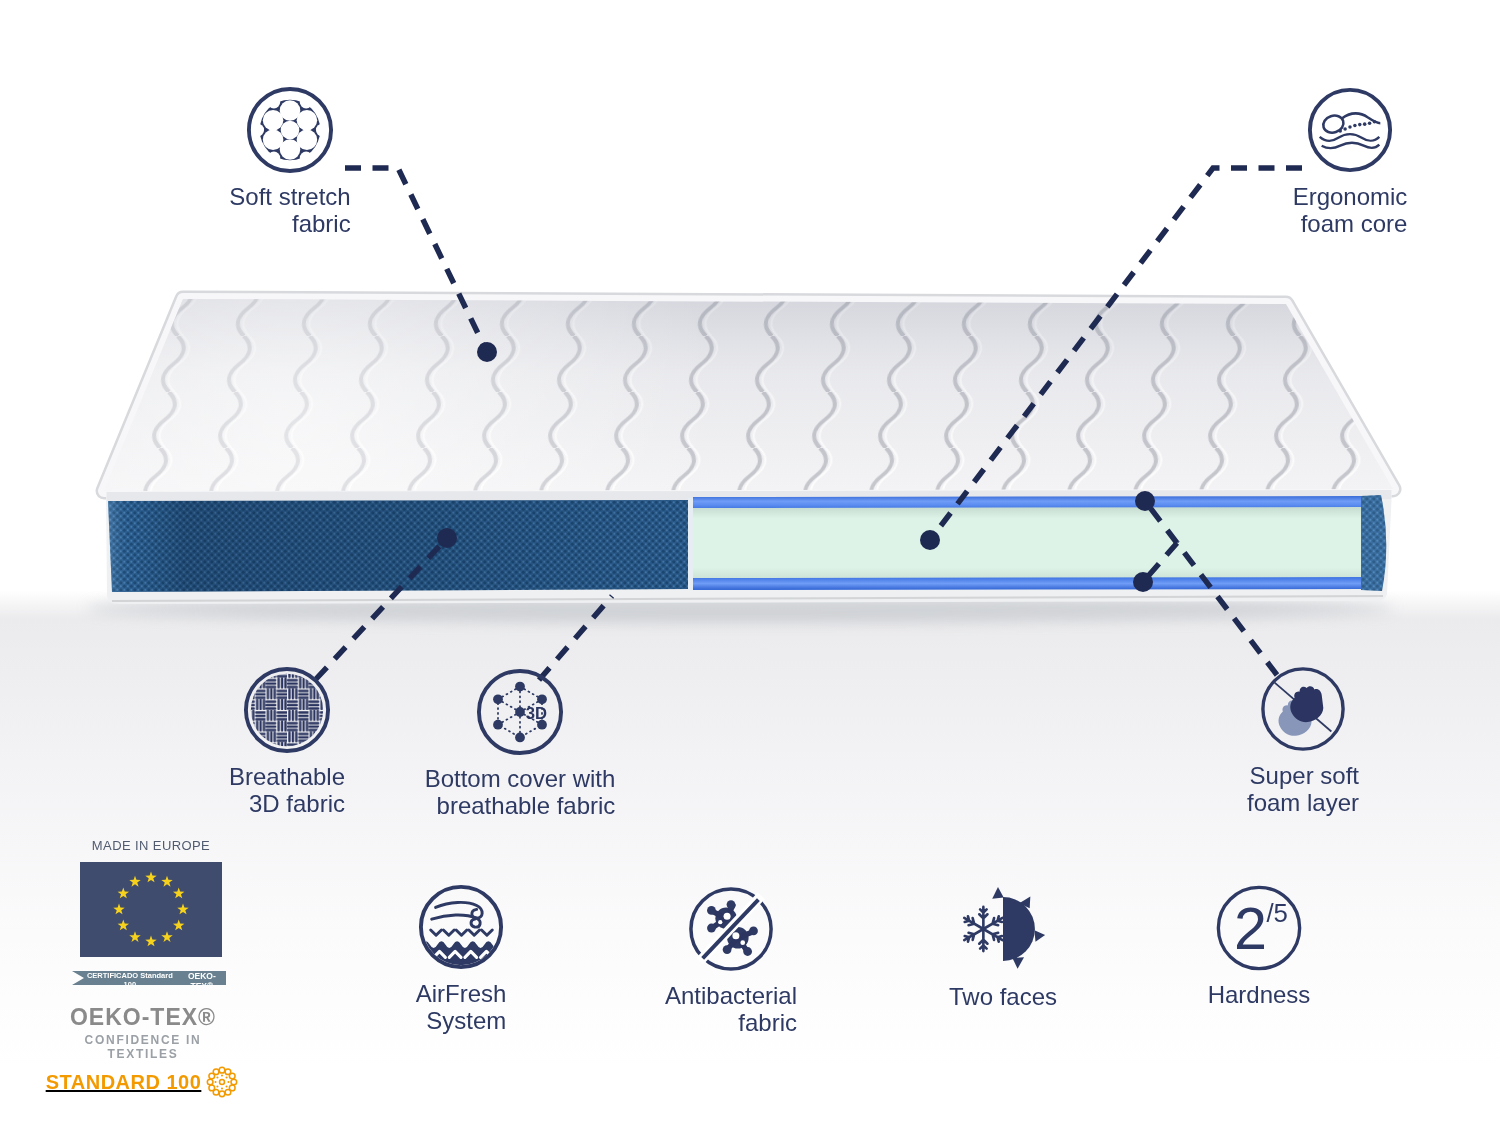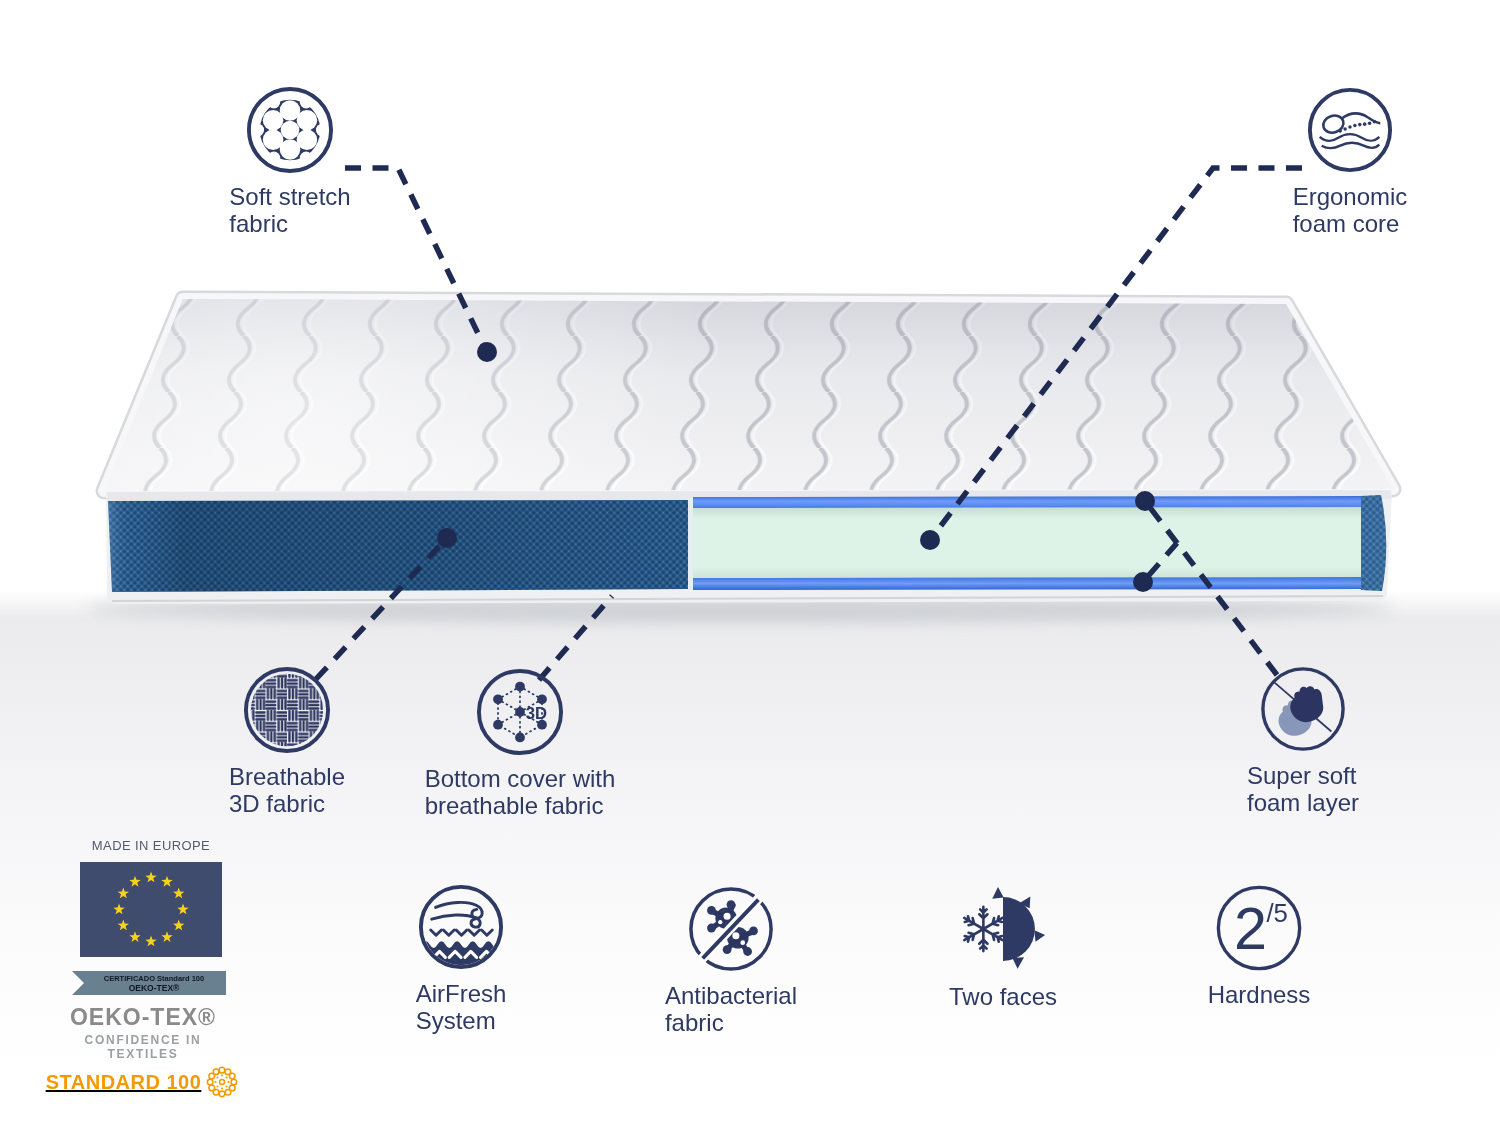--- a/index.html
+++ b/index.html
@@ -3,34 +3,34 @@
 <meta charset="utf-8">
 <style>
   html,body{margin:0;padding:0;background:#fff;}
   .stage{position:relative;width:1500px;height:1125px;overflow:hidden;
     font-family:"Liberation Sans",sans-serif;
     background:linear-gradient(180deg,#ffffff 0%,#ffffff 52.5%,#ebebed 55%,#f3f3f5 68%,#fbfbfc 83%,#ffffff 95%);}
   .scene{position:absolute;left:0;top:0;width:1500px;height:1125px;z-index:1;}
   .callout{position:absolute;display:flex;flex-direction:column;align-items:center;gap:9px;z-index:2;}
   .co-icon{width:88px;height:88px;}
   .co-icon.small{width:90px;height:90px;}
-  .co-label{display:flex;flex-direction:column;text-align:left;
+  .co-label{display:flex;flex-direction:column;text-align:right;
     font-size:24px;line-height:27px;color:var(--navy,#2e3a63);}
   .co-label span{white-space:nowrap;}
   .ic-stroke{stroke:var(--navy,#2b3560);fill:none;}
   .ic-fill{fill:var(--navy,#2b3560);}
   .dashline{stroke:var(--dash,#1f2a52);stroke-width:5.5;fill:none;stroke-dasharray:16 11.5;}
   .dashdot{fill:var(--dash,#1f2a52);}
   
   .made-in{position:absolute;left:72px;top:838px;width:158px;text-align:center;z-index:2;
     font-size:13px;letter-spacing:.4px;color:#515b70;}
   .eu-flag{position:absolute;left:80px;top:862px;width:142px;height:95px;z-index:2;}
-  .ribbon{position:absolute;left:72px;top:971px;width:154px;height:24px;z-index:2;
-    background:var(--ribbon-gray,#68808f);color:#0f172a;text-align:center;
-    display:flex;flex-direction:column;justify-content:center;padding-left:10px;box-sizing:border-box;
+  .ribbon{position:absolute;left:72px;top:971px;width:154px;height:14px;z-index:2;
+    background:var(--ribbon-gray,#68808f);color:#ffffff;text-align:center;
+    display:flex;flex-direction:row;justify-content:center;padding-left:10px;box-sizing:border-box;
     clip-path:polygon(0 0,100% 0,100% 100%,0 100%,12px 50%);}
   .ribbon .r1{font-size:7.5px;font-weight:bold;line-height:9px;}
   .ribbon .r2{font-size:8.5px;font-weight:bold;line-height:10px;}
   .oeko{position:absolute;left:58px;top:1004px;width:170px;text-align:center;z-index:2;}
   .oeko-brand{font-size:23px;font-weight:bold;color:var(--oeko-gray,#8a8a8a);letter-spacing:1px;}
   .oeko-tag{font-size:12px;color:#9aa0a5;letter-spacing:1.7px;margin-top:2px;font-weight:bold;}
   .oeko-row{display:flex;align-items:center;justify-content:center;gap:3px;margin-top:3px;text-decoration:underline;}
   .oeko-std{font-size:20px;font-weight:bold;color:var(--oeko-orange,#f39a00);letter-spacing:.5px;white-space:nowrap;}
   .oeko-flower{width:36px;height:36px;flex:0 0 auto;}
   .hard-num{font-weight:400;}

